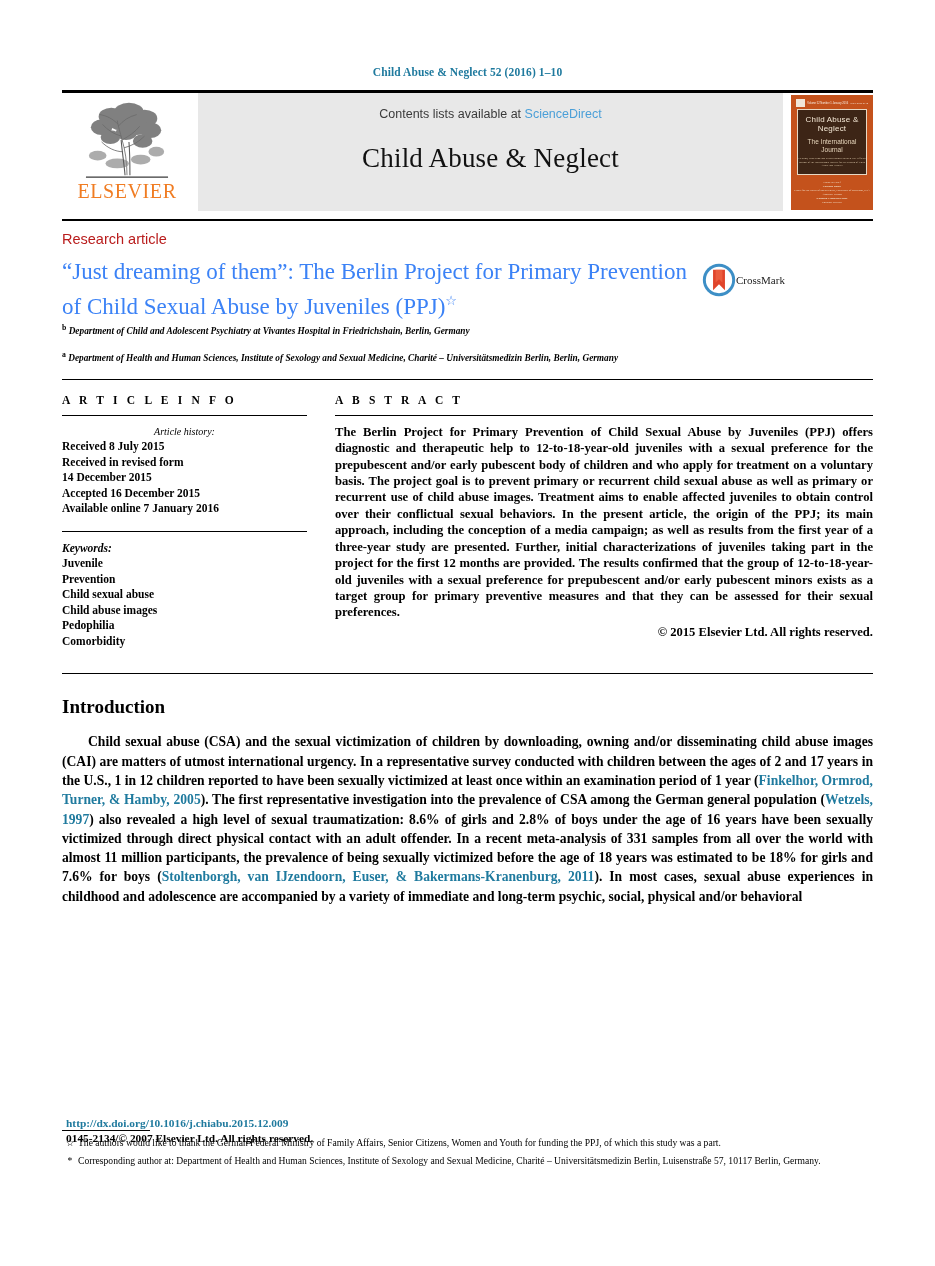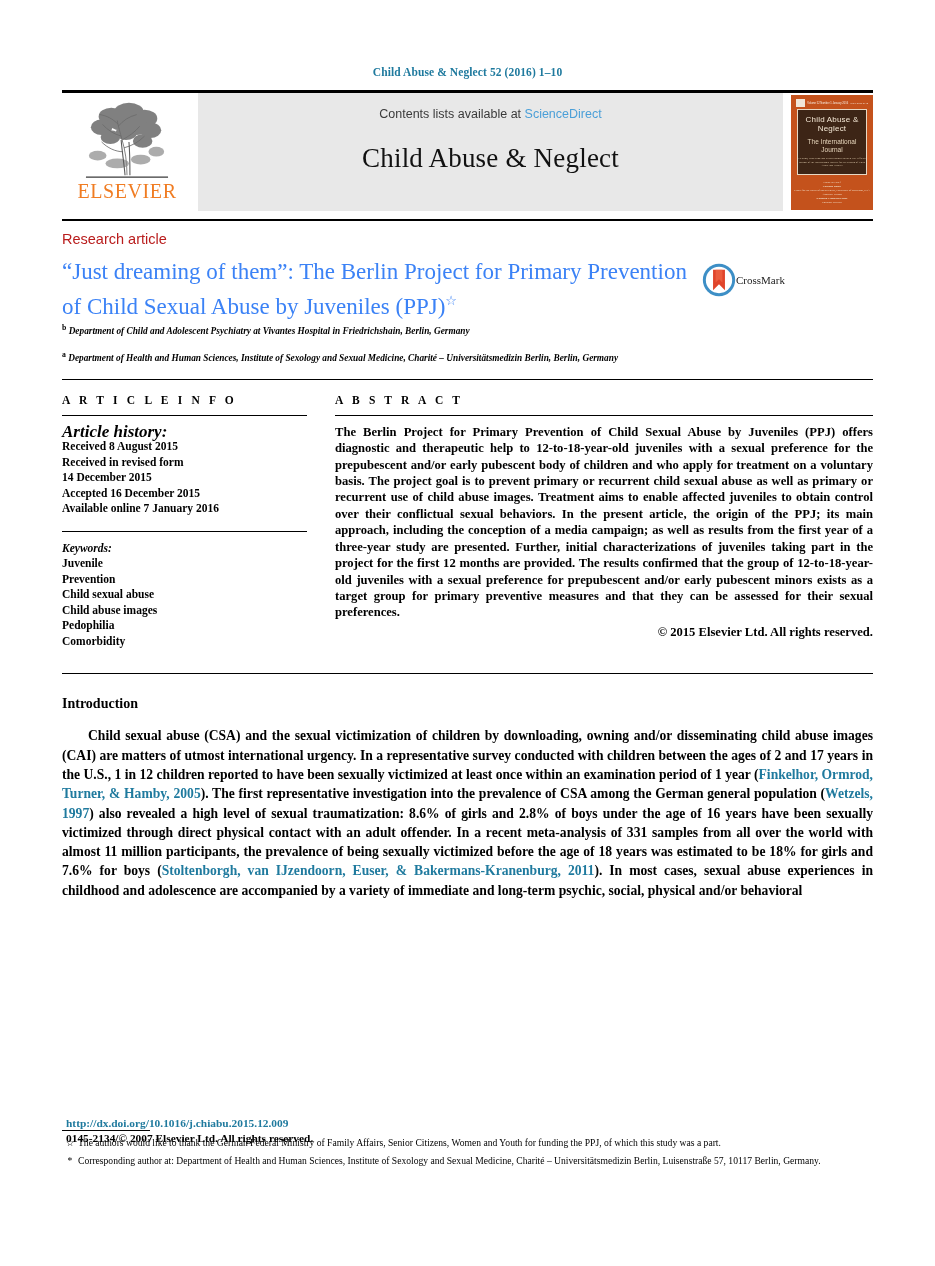--- a/index.html
+++ b/index.html
@@ -226,23 +226,24 @@
   .sec-head {
     font-family: "Liberation Serif", serif;
     font-weight: bold;
     font-size: 11.5px;
     letter-spacing: 3.2px;
   }
   .thin-rule { border-top: 1px solid #000; margin-top: 9px; padding-top: 8px; }
 
   .hist-label {
     font-style: italic;
-    font-weight: bold;
-    font-size: 17px;
+    font-weight: normal;
+    font-size: 10px;
     line-height: 15.5px;
+    text-align: center;
   }
   .hist-line { font-size: 11.5px; line-height: 15.5px; font-weight: bold; }
 
   .kw-rule { border-top: 1.5px solid #000; margin-top: 14px; padding-top: 9px; }
   .kw-label { font-style: italic; font-weight: bold; font-size: 11.5px; line-height: 15.5px; }
   .kw-item { font-size: 11.5px; line-height: 15.5px; font-weight: bold; }
 
   .abstract-body {
     font-size: 12.6px;
     line-height: 16.4px;
@@ -256,21 +257,21 @@
     line-height: 18px;
     font-weight: bold;
     margin-top: 2px;
   }
 
   
   .body-rule { border-top: 1.5px solid #000; margin-top: 24px; }
   .h1 {
     font-family: "Liberation Serif", serif;
     font-weight: bold;
-    font-size: 14px;
+    font-size: 19px;
     margin-top: 22px;
   }
   .para {
     font-size: 13.6px;
     line-height: 19.3px;
     text-align: justify;
     font-weight: bold;
     margin-top: 14px;
     text-indent: 26px;
   }
@@ -419,21 +420,21 @@
   </div>
 
   <div class="info-rule"></div>
 
   <div class="two-col">
 
     <div class="col-left">
       <div class="sec-head">A R T I C L E   I N F O</div>
       <div class="thin-rule">
         <div class="hist-label">Article history:</div>
-        <div class="hist-line">Received 8 August 2015</div>
+        <div class="hist-line">Received 8 July 2015</div>
         <div class="hist-line">Received in revised form</div>
         <div class="hist-line">14 December 2015</div>
         <div class="hist-line">Accepted 16 December 2015</div>
         <div class="hist-line">Available online 7 January 2016</div>
       </div>
       <div class="kw-rule">
         <div class="kw-label">Keywords:</div>
         <div class="kw-item">Juvenile</div>
         <div class="kw-item">Prevention</div>
         <div class="kw-item">Child sexual abuse</div>

